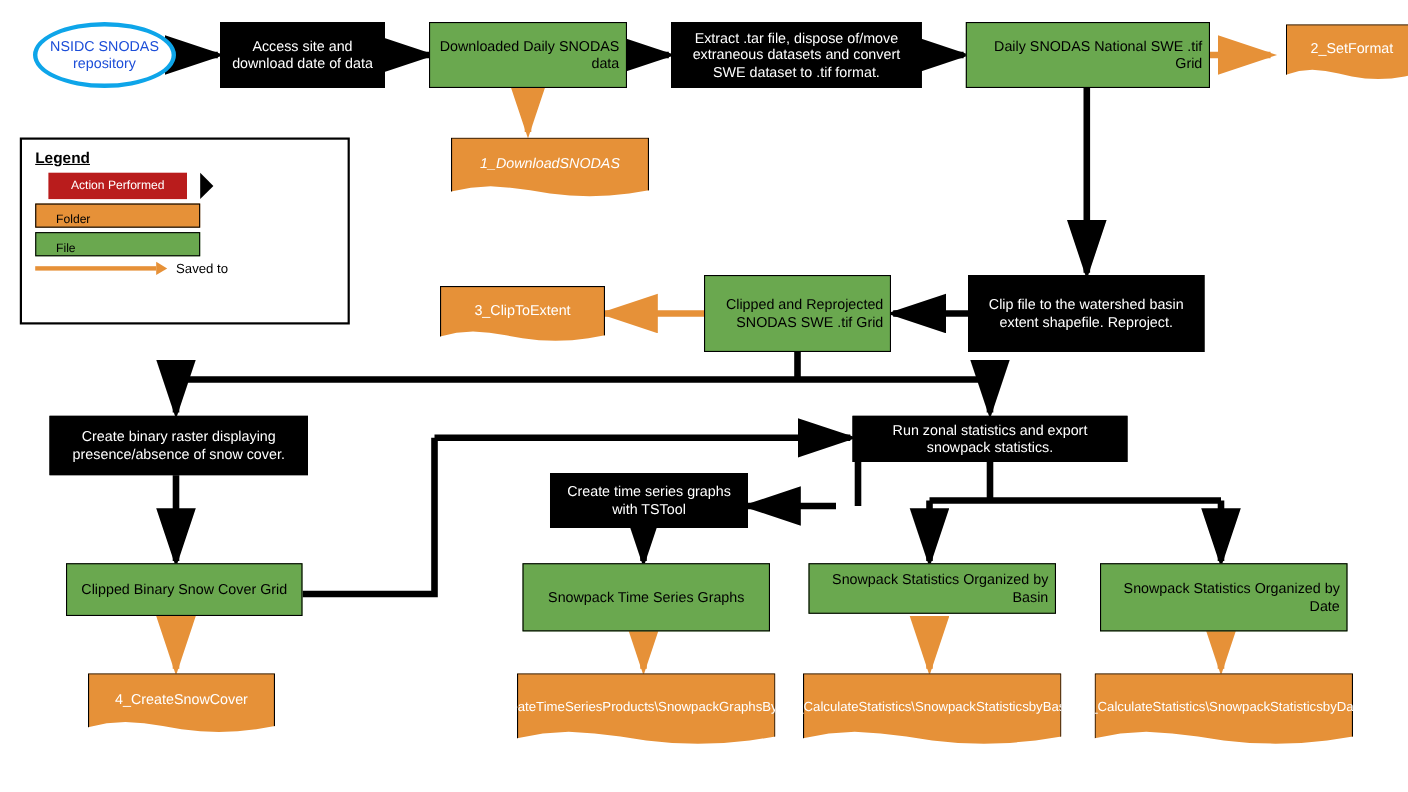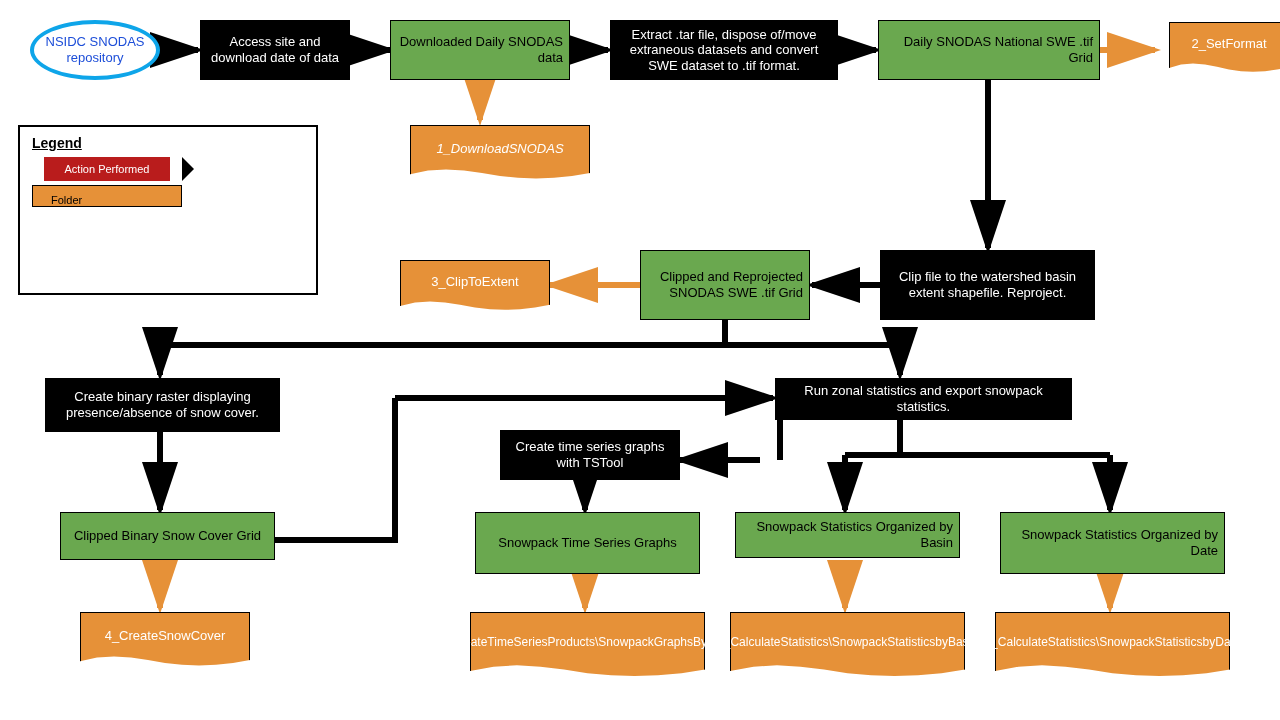--- a/index.html
+++ b/index.html
@@ -224,36 +224,45 @@
           <span>Action Performed</span>
         </div>
       <div class="tri-right"></div>
     </div>
   </div>
   <div class="legend-row">
       <div class="legend-swatch orange">
         <span>Folder</span>
       </div>
     </div>
+  <div class="legend-row">
+      <div class="legend-swatch green">
+        <span>File</span>
+      </div>
+    </div>
+  <div class="legend-row">
+      <div class="legend-arrow-saveto"></div>
+      <span>Saved to</span>
+    </div>
 </div>
 
 <div class="node action" style="left:880px; top:250px; width:215px; height:70px;align-items:center;">
     <span>Clip file to the watershed basin extent shapefile. Reproject.</span>
   </div>
 <div class="node file" style="left:640px; top:250px; width:170px; height:70px;">
     <span>Clipped and Reprojected SNODAS SWE .tif Grid</span>
   </div>
 <div class="node folder" style="left:400px; top:260px; width:150px; height:56px;text-align:right;">
     <span>3_ClipToExtent</span>
   </div>
 
 <div class="node action" style="left:45px;  top:378px; width:235px; height:54px;">
     <span>Create binary raster displaying presence/absence of snow cover.</span>
   </div>
-<div class="node action" style="left:775px; top:378px; width:297px; height:42px;">
+<div class="node action" style="left:775px; top:378px; width:250px; height:42px;">
     <span>Run zonal statistics and export snowpack statistics.</span>
   </div>
 <div class="node action" style="left:500px; top:430px; width:180px; height:50px;">
     <span>Create time series graphs with TSTool</span>
   </div>
 
 <div class="node file" style="left:60px;   top:512px; width:215px; height:48px;">
     <span>Clipped Binary Snow Cover Grid</span>
   </div>
 <div class="node file" style="left:475px;  top:512px; width:225px; height:62px;">

